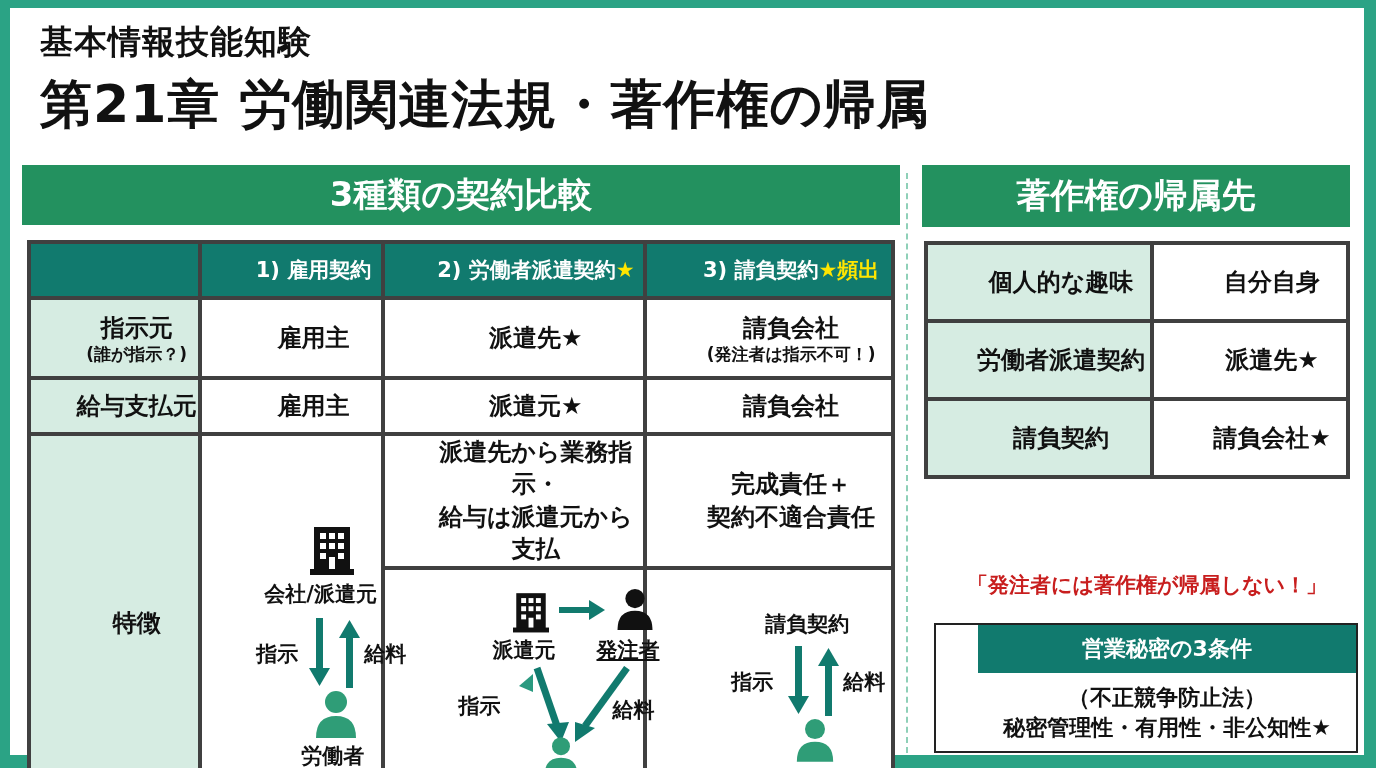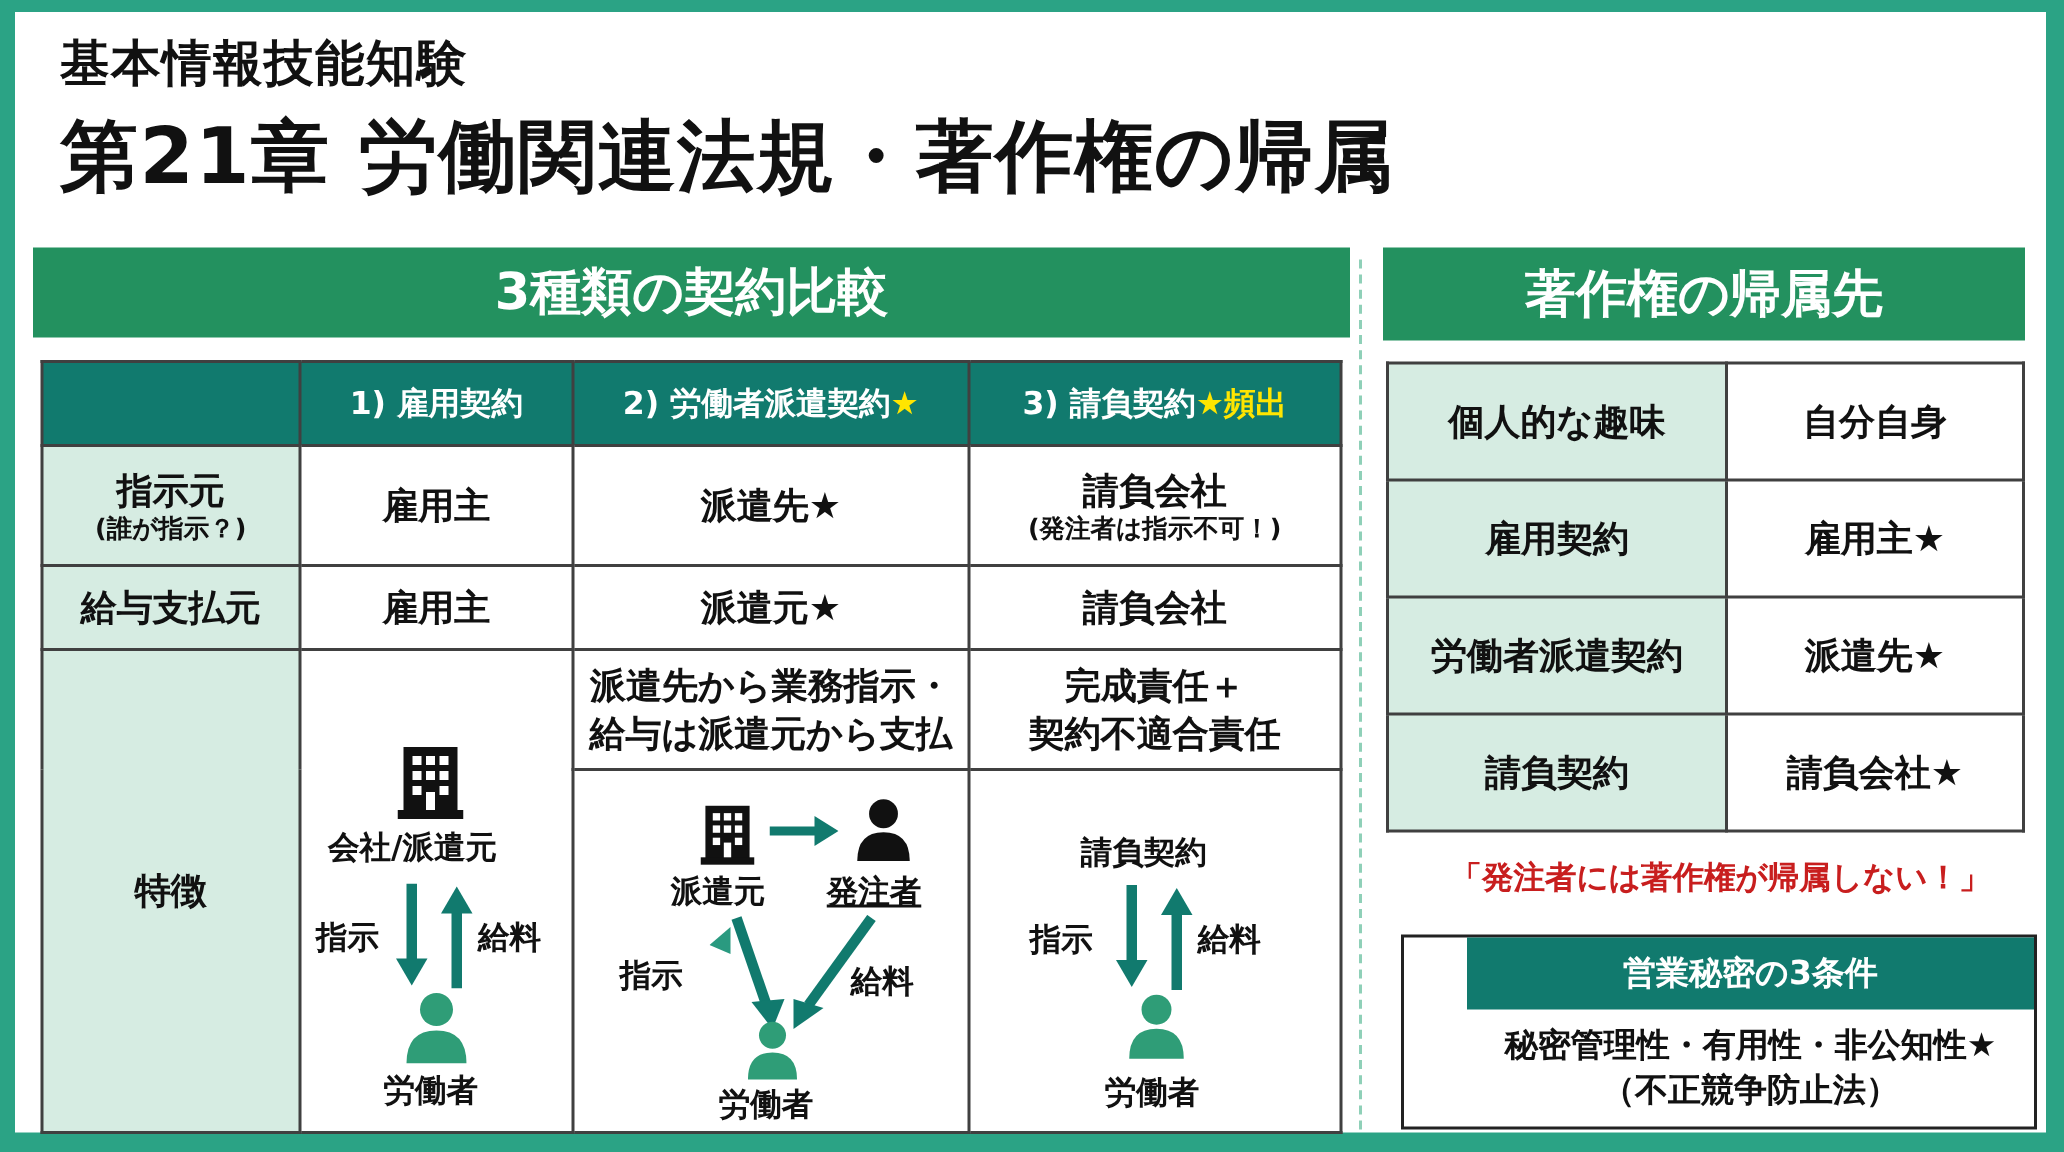--- a/index.html
+++ b/index.html
@@ -25,21 +25,21 @@
   .section-header {
     position: absolute; background: #23915f; color: #fff;
     font-weight: bold; font-size: 34px; display: flex;
     align-items: center; justify-content: center;
   }
   .divider {
     position: absolute; left: 896px; top: 165px; width: 0; height: 580px;
     border-left: 2px dashed #8fd0b8;
   }
   table { border-collapse: collapse; position: absolute; }
-  td, th { border: 2px solid #404040; text-align: center; vertical-align: middle; font-weight: bold; }
+  td, th { border: 4px solid #404040; text-align: center; vertical-align: middle; font-weight: bold; padding-left: 44px; }
   .ctable th { background: #117a6e; color: #fff; font-size: 21px; height: 56px; }
   .ctable .rowlabel { background: #d6ece2; font-size: 24px; }
   .ctable td { font-size: 24px; background: #fff; }
   .small { font-size: 17px; display: block; line-height: 1.2; }
   .yellow { color: #ffe500; }
   .ftext { font-size: 19px; line-height: 1.35; }
   .diagram { position: relative; height: 100%; width: 100%; }
   .rtable td { height: 78px; font-size: 24px; }
   .rtable .rowlabel { background: #d6ece2; margin-top: 15px; }
   .warning {
@@ -204,36 +204,32 @@
 
   <div class="section-header" style="left:912px; top:157px; width:428px; height:62px;">著作権の帰属先</div>
 
   <table class="rtable" style="left:914px; top:233px; width:426px;">
     <tbody>
         <tr>
           <td class="rowlabel" style="width:226px;">個人的な趣味</td>
           <td>自分自身</td>
         </tr>
     <tr>
-          <td class="rowlabel">雇用契約</td>
-          <td>雇用主★</td>
-        </tr>
-    <tr>
           <td class="rowlabel">労働者派遣契約</td>
           <td>派遣先★</td>
         </tr>
     <tr>
           <td class="rowlabel">請負契約</td>
           <td>請負会社★</td>
         </tr>
   </tbody>
     </table>
 
   <div class="warning">「発注者には著作権が帰属しない！」</div>
 
   <div class="secret">
     <div class="secret-head">営業秘密の3条件</div>
     <div class="secret-body">
+      <div>（不正競争防止法）</div>
       <div>秘密管理性・有用性・非公知性★</div>
-      <div>（不正競争防止法）</div>
     </div>
   </div>
 </div>
 
 </body></html>

